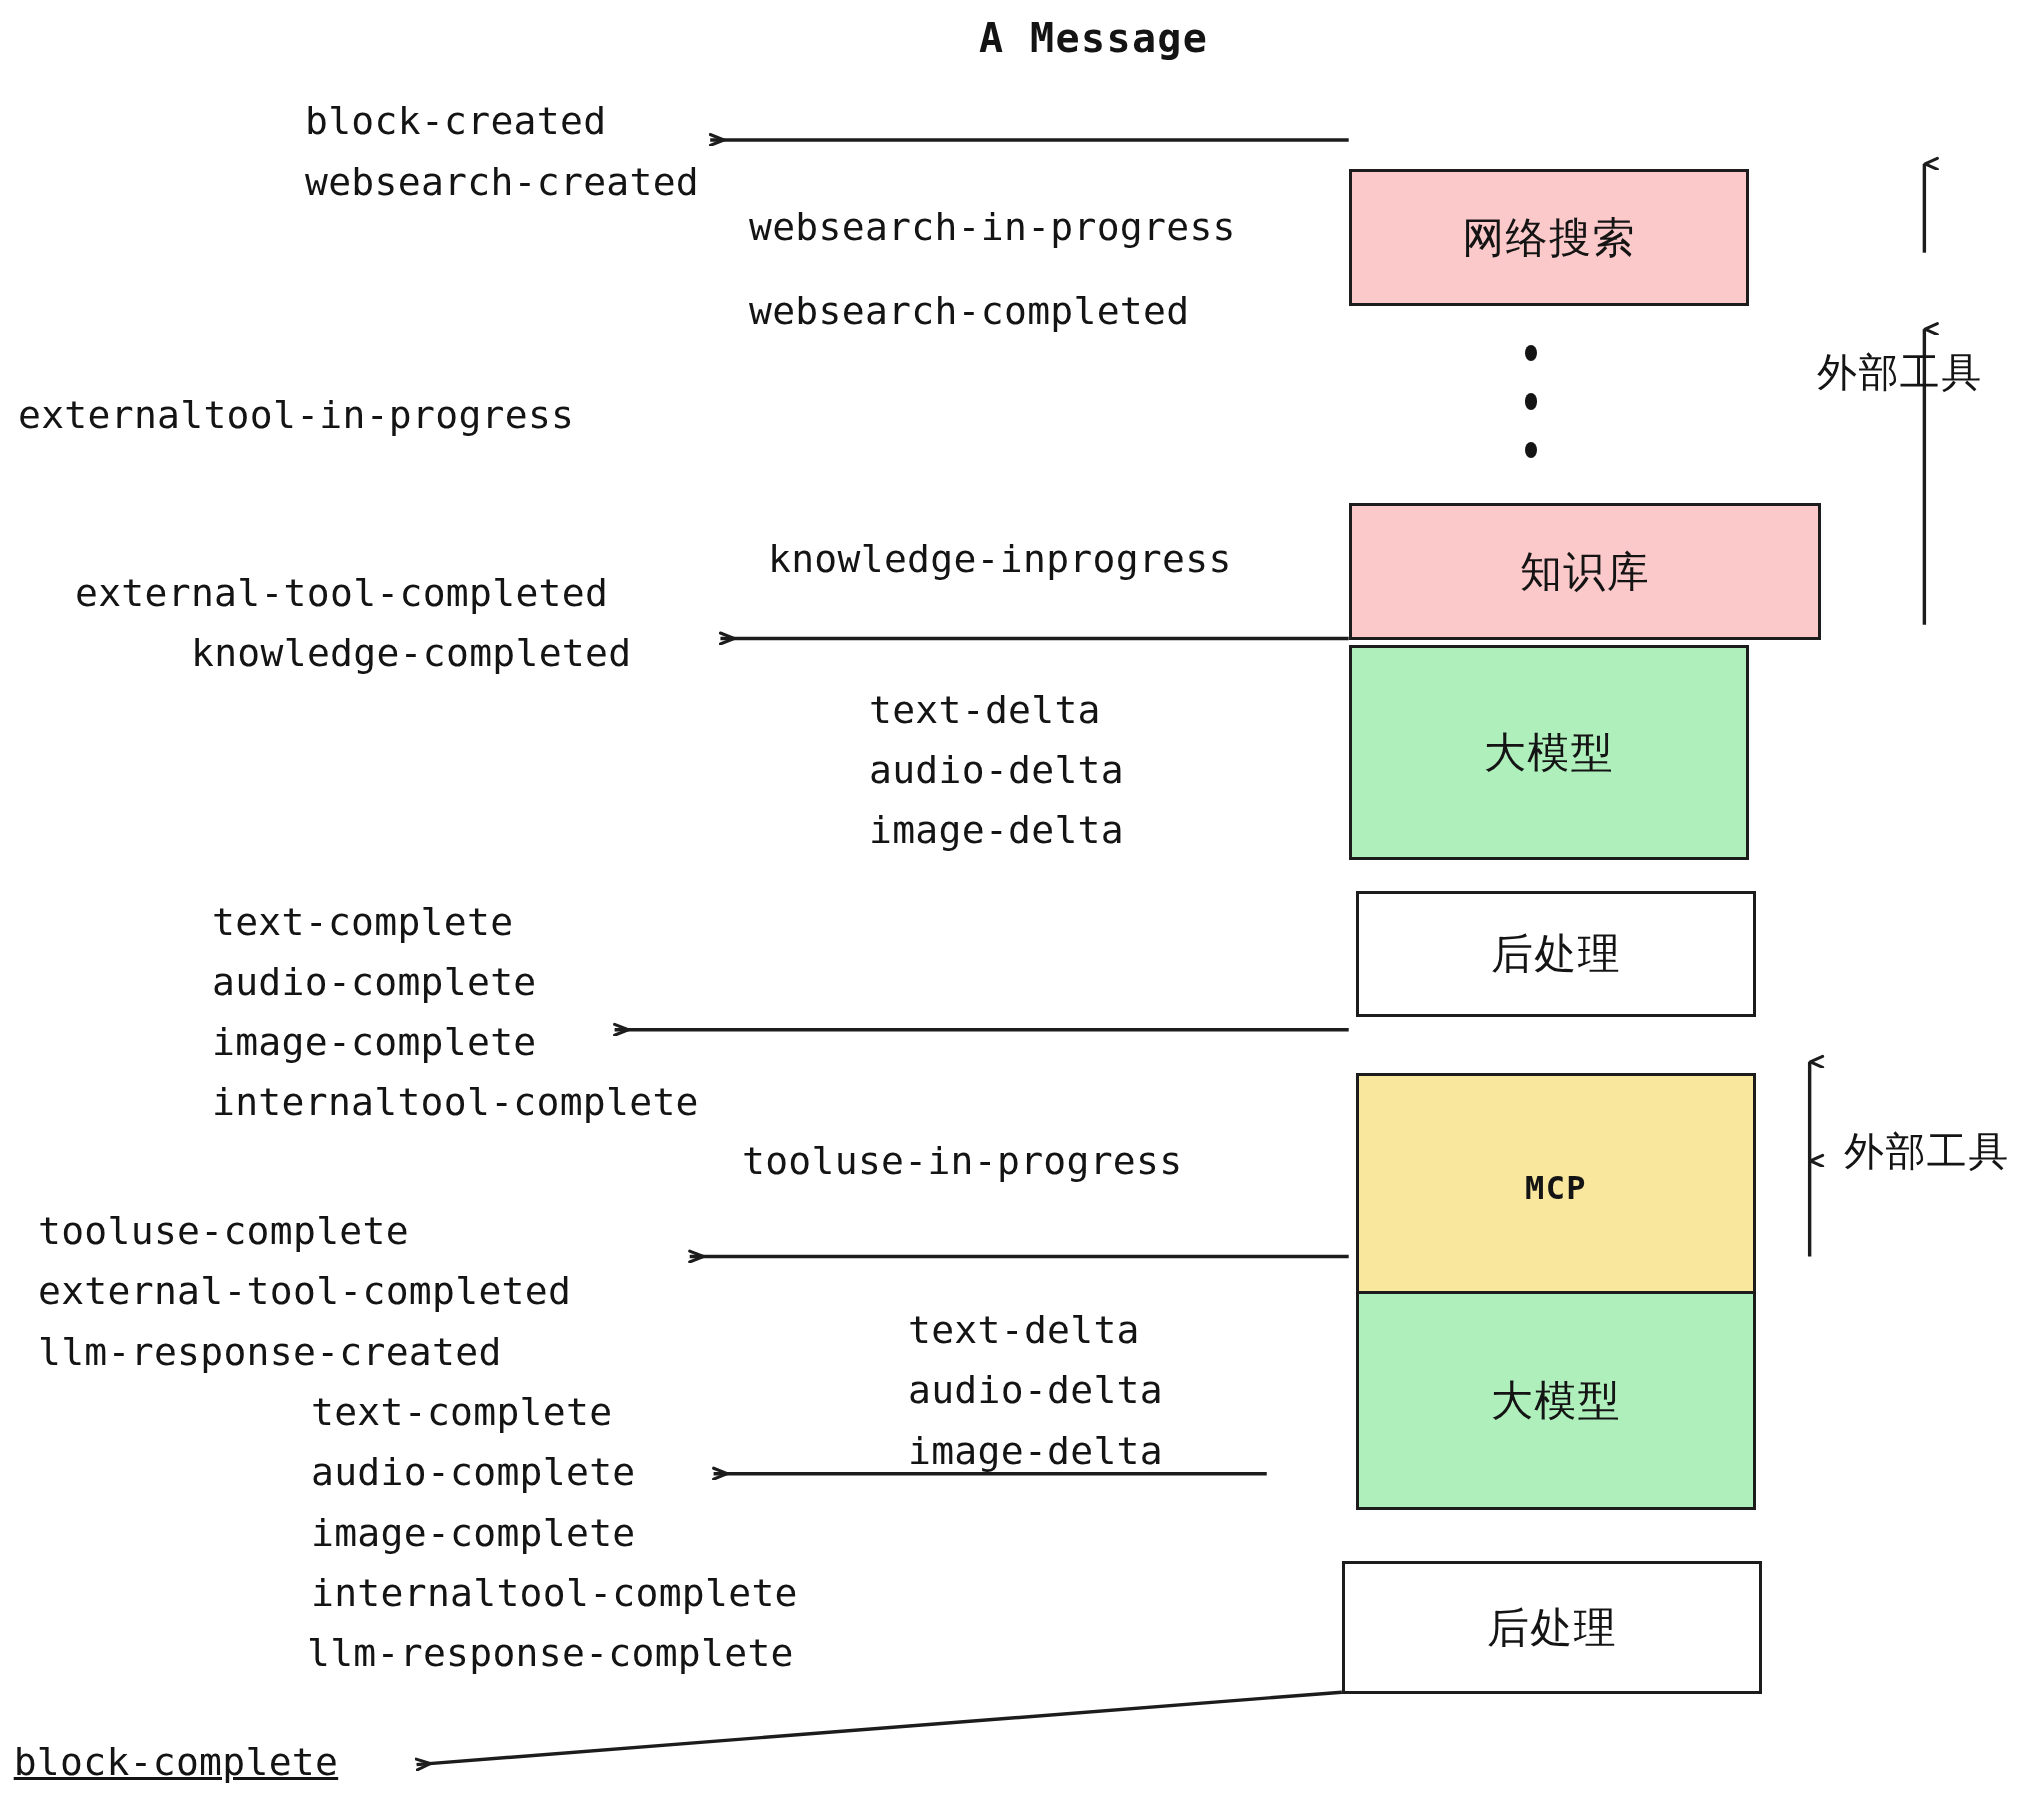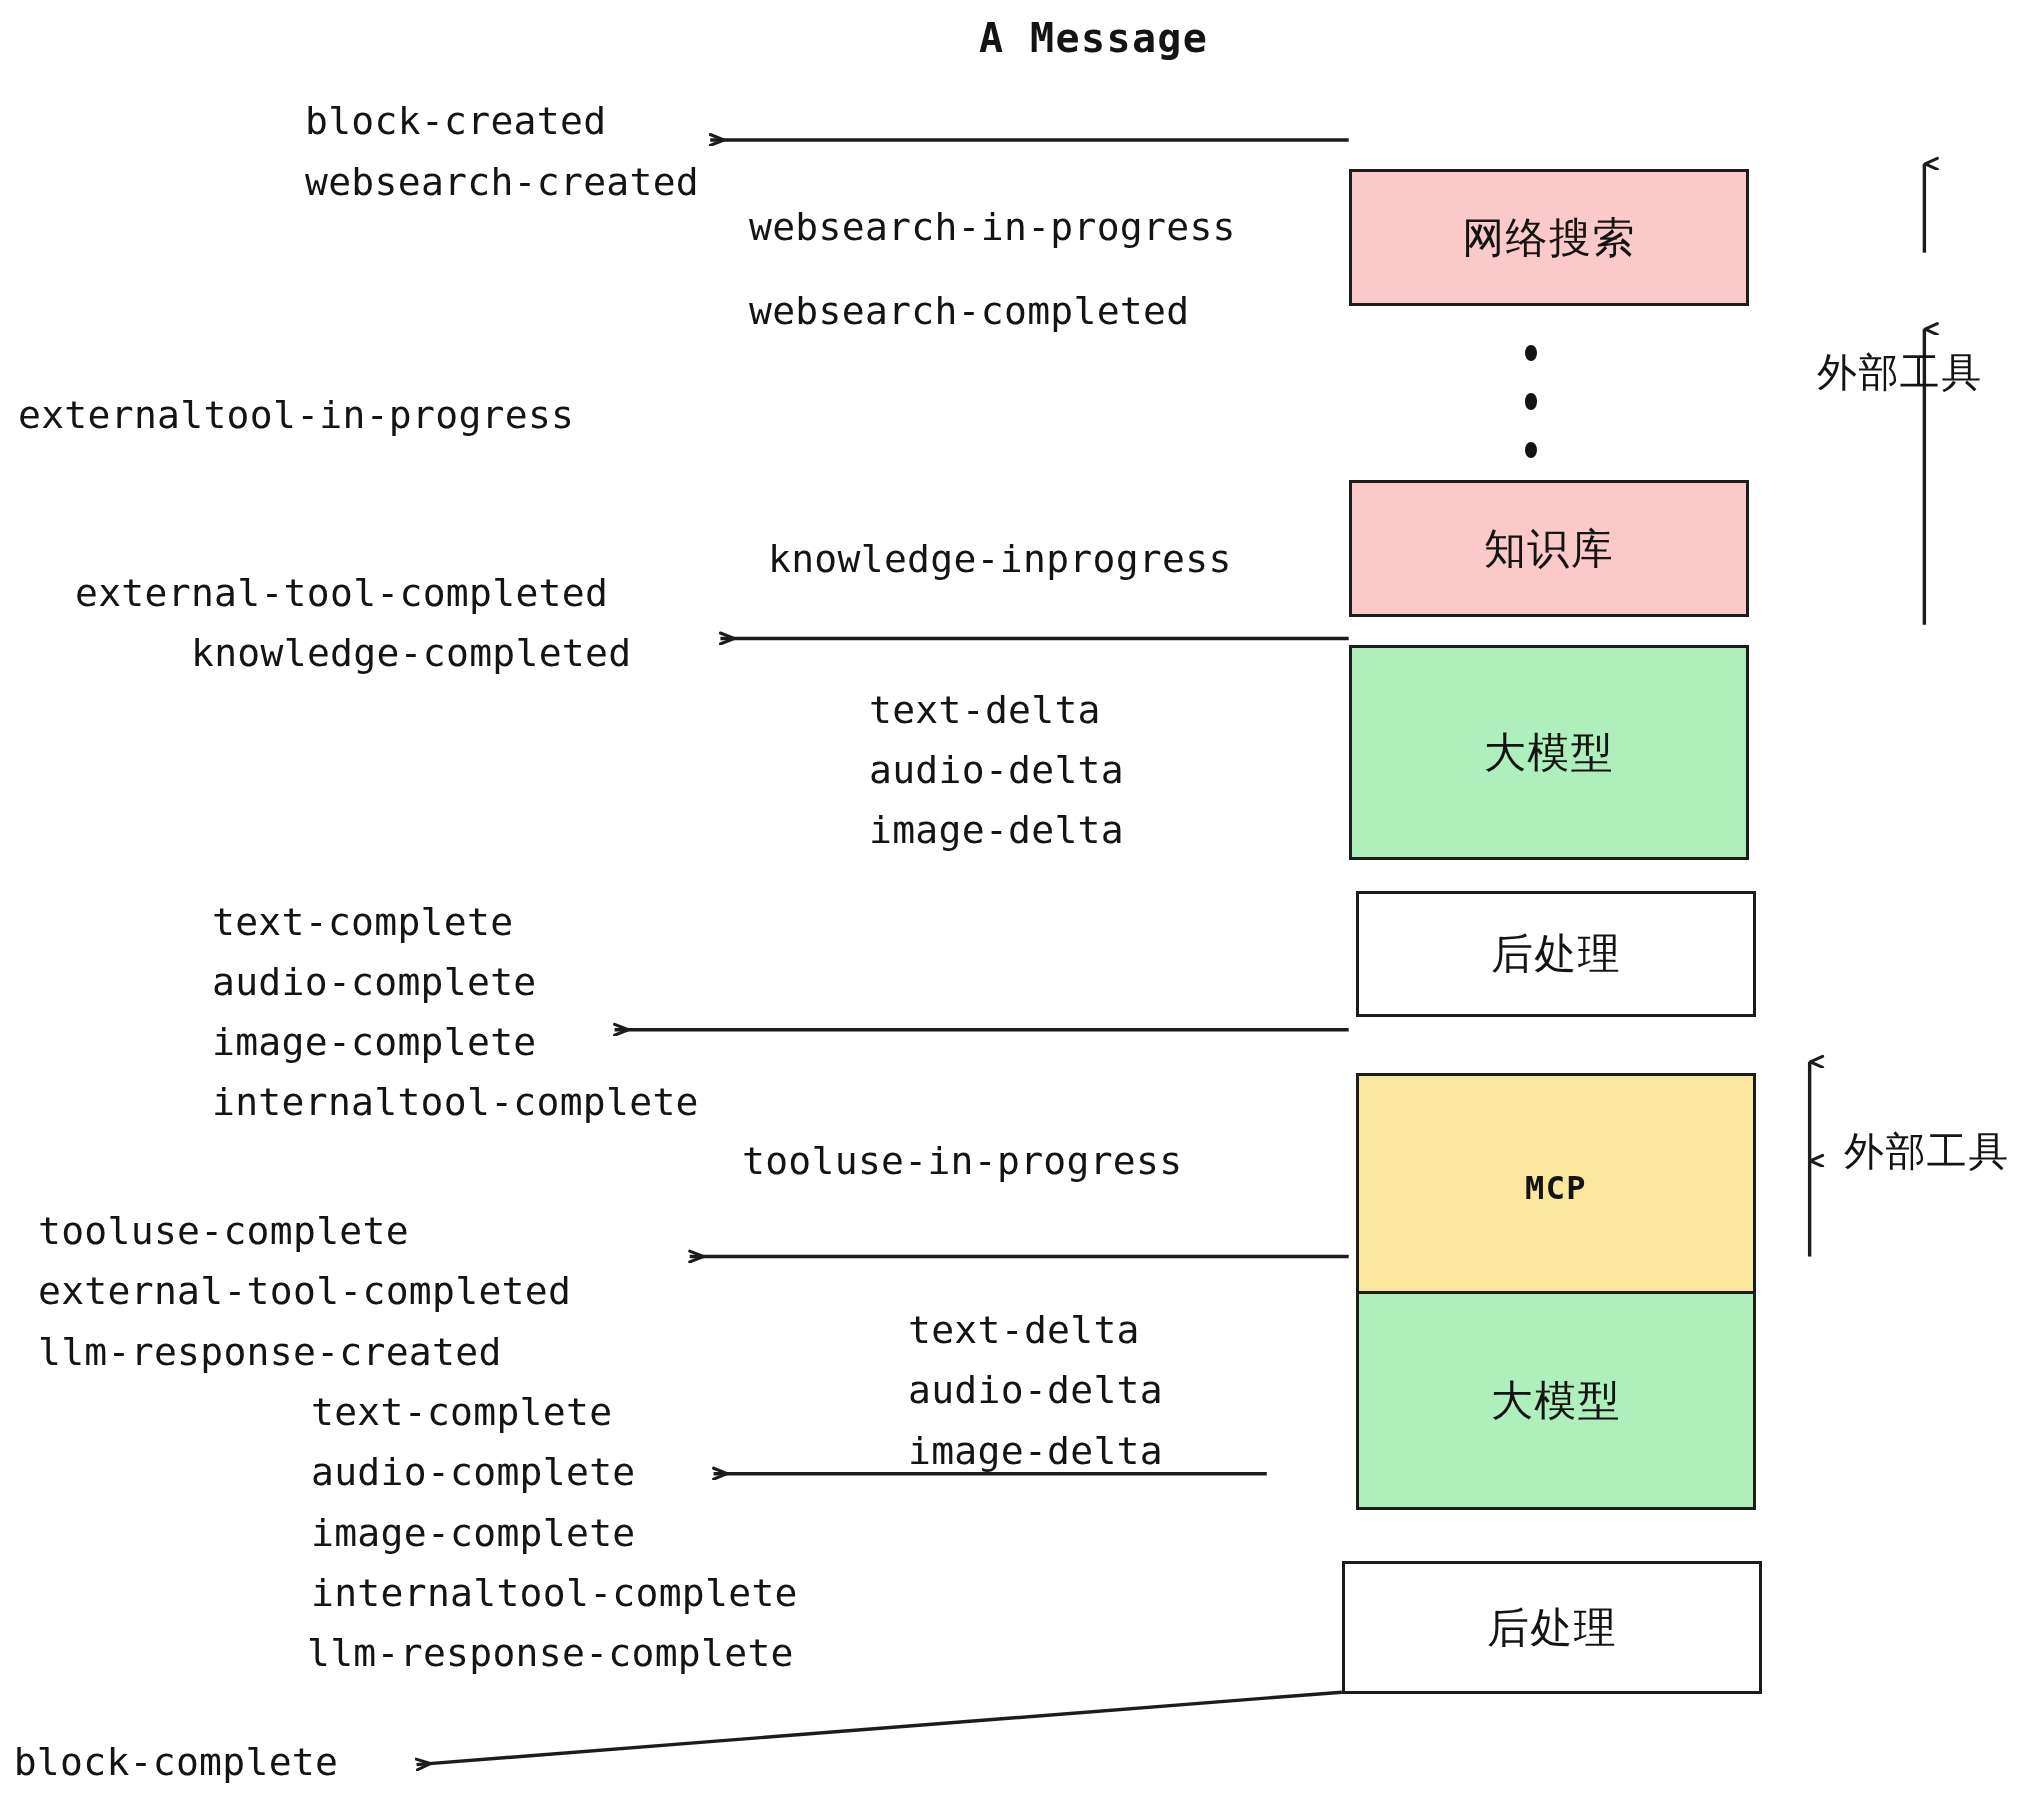--- a/index.html
+++ b/index.html
@@ -142,21 +142,21 @@
     <g>
       <line x1="2650" y1="1700" x2="2650" y2="1555" stroke="#1c1c1c" stroke-width="5" marker-end="url(#ahu)"></line>
       <line x1="2650" y1="1700" x2="2650" y2="1840" stroke="#1c1c1c" stroke-width="5" marker-end="url(#ahu)" transform="rotate(180 2650 1770)"></line>
     </g>
   </svg>
 
   <div class="node" style="left:1349px; top:169px; width:400px; height:137px; background:#FBC9C9;">
     <span>网络搜索</span>
   </div>
 
-  <div class="node" style="left:1349px; top:480px; width:400px; height:137px; background:#FBC9C9;">
+  <div class="node" style="left:1349px; top:503px; width:472px; height:137px; background:#FBC9C9;">
     <span>知识库</span>
   </div>
 
   <div class="node" style="left:1349px; top:645px; width:400px; height:215px; background:#AEEFBB;">
     <span>大模型</span>
   </div>
 
   <div class="node" style="left:1356px; top:891px; width:400px; height:126px; background:#FFFFFF;">
     <span>后处理</span>
   </div>
@@ -212,16 +212,16 @@
   <div class="evt" style="left:908px; top:1311px;">text-delta</div>
   <div class="evt" style="left:908px; top:1371px;">audio-delta</div>
   <div class="evt" style="left:908px; top:1432px;">image-delta</div>
 
   <div class="evt" style="left:311px; top:1393px;">text-complete</div>
   <div class="evt" style="left:311px; top:1453px;">audio-complete</div>
   <div class="evt" style="left:311px; top:1514px;">image-complete</div>
   <div class="evt" style="left:311px; top:1574px;">internaltool-complete</div>
   <div class="evt" style="left:307px; top:1634px;">llm-response-complete</div>
 
-  <div class="evt" style="left:13.7px; top:1743px;">block-complete</div>
+  <div class="evt" style="left:13.7px; top:1743px;text-decoration:underline;">block-complete</div>
 
 </div>
 
 
 </body></html>

